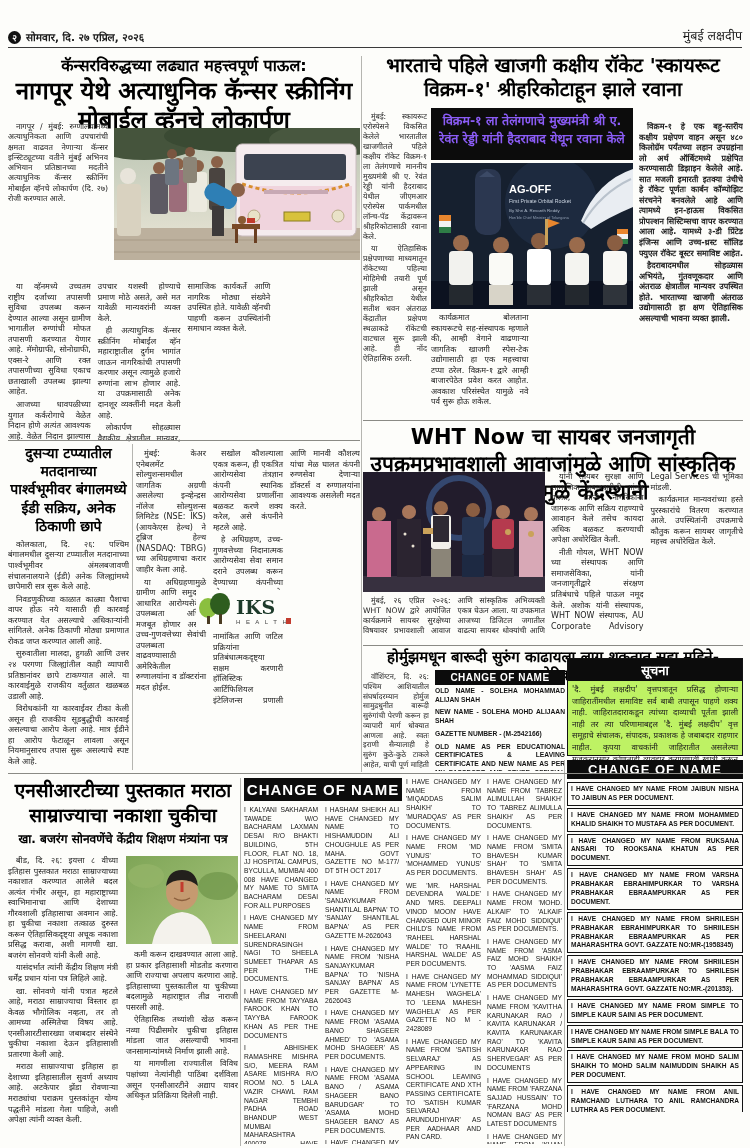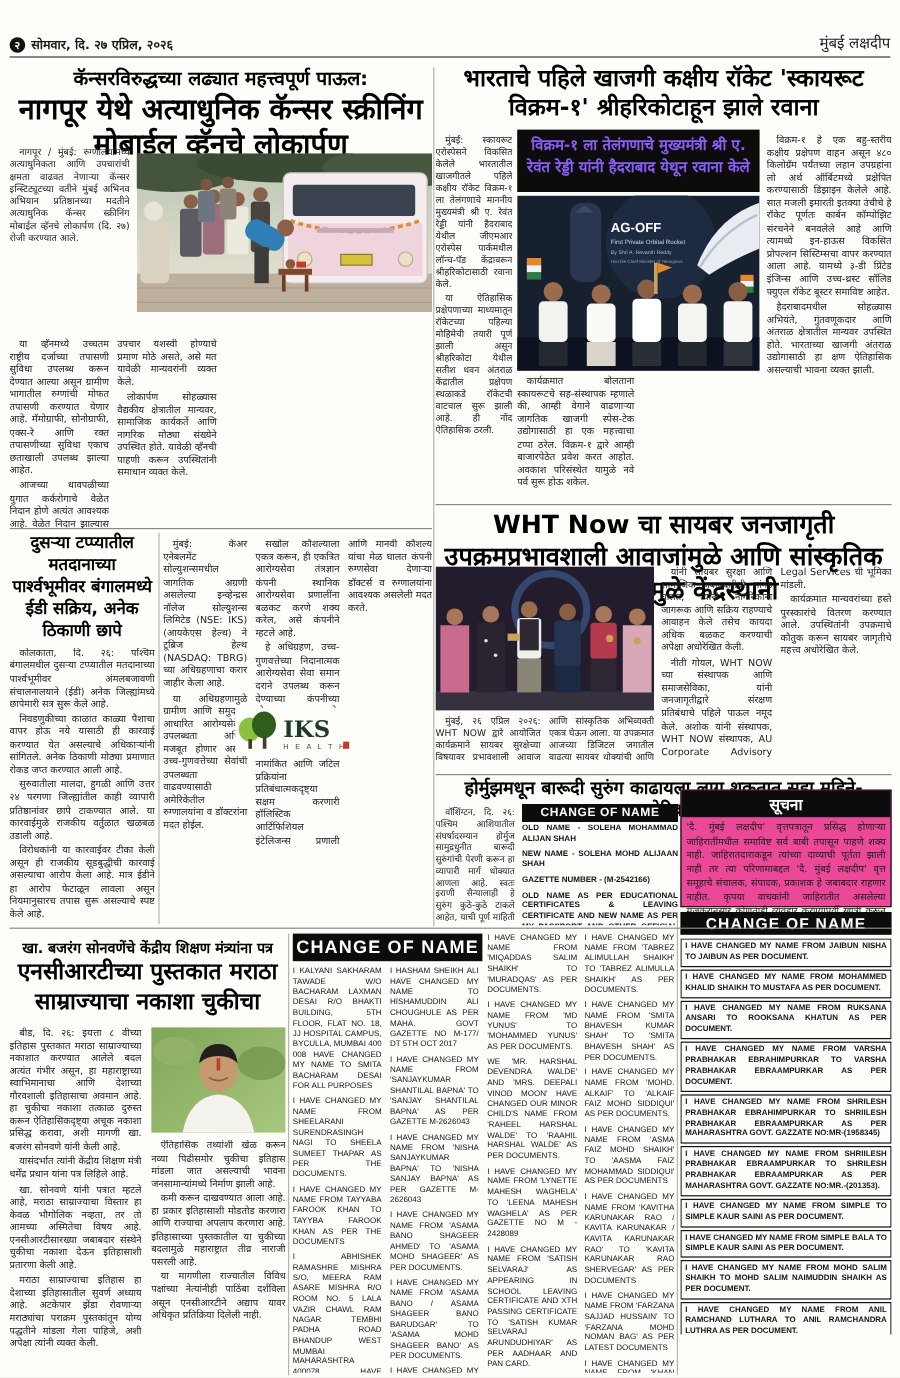--- a/index.html
+++ b/index.html
@@ -106,20 +106,21 @@
       <rect x="118" y="96" width="28" height="5" fill="#7a4a28"></rect>
       <rect x="121" y="101" width="3" height="14" fill="#6a3f22"></rect>
         <rect x="140" y="101" width="3" height="14" fill="#6a3f22"></rect>
       <circle cx="128" cy="92" r="4" fill="#8a5a34"></circle>
         <rect x="133" y="90" width="8" height="5" fill="#c23b2e"></rect>
     </svg>
     <div class="abs bt cols4" style="left:0;top:212px;width:352px;height:168px;margin-top:14px;">
 
     <p>या व्हॅनमध्ये उच्चतम राष्ट्रीय दर्जाच्या तपासणी सुविधा उपलब्ध करून देण्यात आल्या असून ग्रामीण भागातील रुग्णांची मोफत तपासणी करण्यात येणार आहे. मॅमोग्राफी, सोनोग्राफी, एक्स-रे आणि रक्त तपासणीच्या सुविधा एकाच छताखाली उपलब्ध झाल्या आहेत.</p>
         <p>आजच्या धावपळीच्या युगात कर्करोगाचे वेळेत निदान होणे अत्यंत आवश्यक आहे. वेळेत निदान झाल्यास उपचार यशस्वी होण्याचे प्रमाण मोठे असते, असे मत यावेळी मान्यवरांनी व्यक्त केले.</p>
+        <p>ही अत्याधुनिक कॅन्सर स्क्रीनिंग मोबाईल व्हॅन महाराष्ट्रातील दुर्गम भागांत जाऊन नागरिकांची तपासणी करणार असून त्यामुळे हजारो रुग्णांना लाभ होणार आहे. या उपक्रमासाठी अनेक दानशूर व्यक्तींनी मदत केली आहे.</p>
         <p>लोकार्पण सोहळ्यास वैद्यकीय क्षेत्रातील मान्यवर, सामाजिक कार्यकर्ते आणि नागरिक मोठ्या संख्येने उपस्थित होते. यावेळी व्हॅनची पाहणी करून उपस्थितांनी समाधान व्यक्त केले.</p>
       </div>
   </div>
 
   <div class="abs" style="left:363px;top:54px;width:380px;height:368px;">
     <div class="hl" style="font-size:19.5px;line-height:1.25;">भारताचे पहिले खाजगी कक्षीय रॉकेट 'स्कायरूट विक्रम-१' श्रीहरिकोटाहून झाले रवाना</div>
     <div class="abs bt" style="left:0;top:58px;width:64px;height:306px;font-size:7.6px;">
 
     <p>मुंबई: स्कायरूट एरोस्पेसने विकसित केलेले भारतातील खाजगीतले पहिले कक्षीय रॉकेट विक्रम-१ ला तेलंगणाचे माननीय मुख्यमंत्री श्री ए. रेवंत रेड्डी यांनी हैदराबाद येथील जीएमआर एरोस्पेस पार्कमधील लॉन्च-पॅड केंद्रावरून श्रीहरिकोटासाठी रवाना केले.</p>
         <p>या ऐतिहासिक प्रक्षेपणाच्या माध्यमातून रॉकेटच्या पहिल्या मोहिमेची तयारी पूर्ण झाली असून श्रीहरिकोटा येथील सतीश धवन अंतराळ केंद्रातील प्रक्षेपण स्थळाकडे रॉकेटची वाटचाल सुरू झाली आहे. ही नोंद ऐतिहासिक ठरली.</p>
@@ -180,21 +181,21 @@
             <circle cx="184" cy="80" r="8" fill="#8a5e42"></circle>
             <rect x="172" y="88" width="24" height="34" rx="4" fill="#f8f8f4"></rect>
             <rect x="172" y="122" width="24" height="20" fill="#2f343b"></rect>
           </g>
       </g>
     </svg>
     <div class="abs bt cols2" style="left:68px;top:259px;width:202px;height:104px;">
 
     <p>कार्यक्रमात बोलताना स्कायरूटचे सह-संस्थापक म्हणाले की, आम्ही वेगाने वाढणाऱ्या जागतिक खाजगी स्पेस-टेक उद्योगासाठी हा एक महत्त्वाचा टप्पा ठरेल. विक्रम-१ द्वारे आम्ही बाजारपेठेत प्रवेश करत आहोत. अवकाश परिसंस्थेत यामुळे नवे पर्व सुरू होऊ शकेल.</p>
       </div>
-    <div class="abs bt" style="left:276px;top:58px;width:104px;height:306px;">
+    <div class="abs bt" style="left:276px;top:68px;width:104px;height:306px;font-weight:bold;">
 
     <p>विक्रम-१ हे एक बहु-स्तरीय कक्षीय प्रक्षेपण वाहन असून ४८० किलोग्रॅम पर्यंतच्या लहान उपग्रहांना लो अर्थ ऑर्बिटमध्ये प्रक्षेपित करण्यासाठी डिझाइन केलेले आहे. सात मजली इमारती इतक्या उंचीचे हे रॉकेट पूर्णतः कार्बन कॉम्पोझिट संरचनेने बनवलेले आहे आणि त्यामध्ये इन-हाऊस विकसित प्रोपल्शन सिस्टिम्सचा वापर करण्यात आला आहे. यामध्ये ३-डी प्रिंटेड इंजिन्स आणि उच्च-थ्रस्ट सॉलिड फ्युएल रॉकेट बूस्टर समाविष्ट आहेत.</p>
         <p>हैदराबादमधील सोहळ्यास अभियंते, गुंतवणूकदार आणि अंतराळ क्षेत्रातील मान्यवर उपस्थित होते. भारताच्या खाजगी अंतराळ उद्योगासाठी हा क्षण ऐतिहासिक असल्याची भावना व्यक्त झाली.</p>
       </div>
   </div>
 
   <div class="abs" style="left:8px;top:444px;width:121px;height:326px;">
     <div class="hl" style="font-size:14px;line-height:1.3;">दुसऱ्या टप्प्यातील मतदानाच्या पार्श्वभूमीवर बंगालमध्ये ईडी सक्रिय, अनेक ठिकाणी छापे</div>
     <div class="bt" style="margin-top:5px;height:236px;">
 
@@ -283,28 +284,28 @@
       <div class="con" style="margin-top:2px;height:84px;font-weight:bold;">
 
       <p>OLD NAME - SOLEHA MOHAMMAD ALIJAN SHAH</p>
           <p>NEW NAME - SOLEHA MOHD ALIJAAN SHAH</p>
           <p>GAZETTE NUMBER - (M-2542166)</p>
           <p>OLD NAME AS PER EDUCATIONAL CERTIFICATES &amp; LEAVING CERTIFICATE AND NEW NAME AS PER MY PASSPORT AND OTHER OFFICIAL DOCUMENTS (OTHER THAN EDUCATION)</p>
         </div>
     </div>
   </div>
 
-  <div class="abs" style="left:567px;top:658px;width:176px;height:98px;border:1px solid #111;box-sizing:border-box;background:#ec4899;">
+  <div class="abs" style="left:567px;top:658px;width:176px;height:98px;border:1px solid #111;box-sizing:border-box;background:#bef264;">
     <div class="banner" style="font-size:13px;padding:2px 0;">सूचना</div>
     <div class="notice-body">'दै. मुंबई लक्षदीप' वृत्तपत्रातून प्रसिद्ध होणाऱ्या जाहिरातींमधील समाविष्ट सर्व बाबी तपासून पाहणे शक्य नाही. जाहिरातदाराकडून त्यांच्या दाव्याची पूर्तता झाली नाही तर त्या परिणामाबद्दल 'दै. मुंबई लक्षदीप' वृत्त समूहाचे संचालक, संपादक, प्रकाशक हे जबाबदार राहणार नाहीत. कृपया वाचकांनी जाहिरातीत असलेल्या मजकुरानुसार कोणताही व्यवहार करण्यापूर्वी खात्री करून घ्यावी.</div>
   </div>
 
   <div class="abs" style="left:8px;top:778px;width:230px;height:366px;">
+    <div class="hl" style="font-size:19px;line-height:1.3;">एनसीआरटीच्या पुस्तकात मराठा साम्राज्याचा नकाशा चुकीचा</div>
     <div class="hl" style="font-size:12px;margin-top:3px;">खा. बजरंग सोनवणेंचे केंद्रीय शिक्षण मंत्र्यांना पत्र</div>
-    <div class="hl" style="font-size:19px;line-height:1.3;">एनसीआरटीच्या पुस्तकात मराठा साम्राज्याचा नकाशा चुकीचा</div>
     <div class="abs bt" style="left:0;top:78px;width:110px;height:288px;">
 
     <p>बीड, दि. २६: इयत्ता ८ वीच्या इतिहास पुस्तकात मराठा साम्राज्याच्या नकाशात करण्यात आलेले बदल अत्यंत गंभीर असून, हा महाराष्ट्राच्या स्वाभिमानाचा आणि देशाच्या गौरवशाली इतिहासाचा अवमान आहे. हा चुकीचा नकाशा तत्काळ दुरुस्त करून ऐतिहासिकदृष्ट्या अचूक नकाशा प्रसिद्ध करावा, अशी मागणी खा. बजरंग सोनवणे यांनी केली आहे.</p>
         <p>यासंदर्भात त्यांनी केंद्रीय शिक्षण मंत्री धर्मेंद्र प्रधान यांना पत्र लिहिले आहे.</p>
         <p>खा. सोनवणे यांनी पत्रात म्हटले आहे, मराठा साम्राज्याचा विस्तार हा केवळ भौगोलिक नव्हता, तर तो आमच्या अस्मितेचा विषय आहे. एनसीआरटीसारख्या जबाबदार संस्थेने चुकीचा नकाशा देऊन इतिहासाशी प्रतारणा केली आहे.</p>
         <p>मराठा साम्राज्याचा इतिहास हा देशाच्या इतिहासातील सुवर्ण अध्याय आहे. अटकेपार झेंडा रोवणाऱ्या मराठ्यांचा पराक्रम पुस्तकांतून योग्य पद्धतीने मांडला गेला पाहिजे, अशी अपेक्षा त्यांनी व्यक्त केली.</p>
       </div>
 
     <svg class="abs photo" style="left:118px;top:78px;" width="112" height="88" viewBox="0 0 112 88" role="img">
       <defs>
@@ -317,22 +318,22 @@
       <ellipse cx="20" cy="20" rx="18" ry="12" fill="#93b468" opacity="0.8"></ellipse>
       <ellipse cx="92" cy="30" rx="20" ry="14" fill="#6e9449" opacity="0.7"></ellipse>
       <path d="M26 88 Q32 58 56 56 Q80 58 86 88 Z" fill="#f4f2ec"></path>
       <ellipse cx="56" cy="36" rx="16" ry="18" fill="#c59a70"></ellipse>
       <path d="M40 30 Q42 14 56 14 Q70 14 72 30 Q66 24 56 24 Q46 24 40 30 Z" fill="#23201c"></path>
       <rect x="54.5" y="26" width="3" height="10" fill="#c23b2e"></rect>
       <path d="M48 42 q8 5 16 0" stroke="#8a5e3c" stroke-width="1.4" fill="none"></path>
     </svg>
     <div class="abs bt" style="left:118px;top:172px;width:112px;height:194px;">
 
-    <p>ऐतिहासिक तथ्यांशी खेळ करून नव्या पिढीसमोर चुकीचा इतिहास मांडला जात असल्याची भावना जनसामान्यांमध्ये निर्माण झाली आहे.</p>
-        <p>कमी करून दाखवण्यात आला आहे. हा प्रकार इतिहासाशी मोडतोड करणारा आणि राज्याचा अपलाप करणारा आहे. इतिहासाच्या पुस्तकातील या चुकीच्या बदलामुळे महाराष्ट्रात तीव्र नाराजी पसरली आहे.</p>
+    <p>कमी करून दाखवण्यात आला आहे. हा प्रकार इतिहासाशी मोडतोड करणारा आणि राज्याचा अपलाप करणारा आहे. इतिहासाच्या पुस्तकातील या चुकीच्या बदलामुळे महाराष्ट्रात तीव्र नाराजी पसरली आहे.</p>
+        <p>ऐतिहासिक तथ्यांशी खेळ करून नव्या पिढीसमोर चुकीचा इतिहास मांडला जात असल्याची भावना जनसामान्यांमध्ये निर्माण झाली आहे.</p>
         <p>या मागणीला राज्यातील विविध पक्षांच्या नेत्यांनीही पाठिंबा दर्शविला असून एनसीआरटीने अद्याप यावर अधिकृत प्रतिक्रिया दिलेली नाही.</p>
       </div>
   </div>
 
   <div class="abs" style="left:244px;top:776px;width:318px;height:370px;">
     <div class="banner lat" style="position:absolute;left:0;top:2px;width:158px;font-size:15px;letter-spacing:1px;padding:3px 0;">CHANGE OF NAME</div>
     <div class="abs con" style="left:0;top:30px;width:74px;height:338px;">
 
     <p>I KALYANI SAKHARAM TAWADE W/O BACHARAM LAXMAN DESAI R/O BHAKTI BUILDING, 5TH FLOOR, FLAT NO. 18, JJ HOSPITAL CAMPUS, BYCULLA, MUMBAI 400 008 HAVE CHANGED MY NAME TO SMITA BACHARAM DESAI FOR ALL PURPOSES</p>
         <p>I HAVE CHANGED MY NAME FROM SHEELARANI SURENDRASINGH NAGI TO SHEELA SUMEET THAPAR AS PER THE DOCUMENTS.</p>

